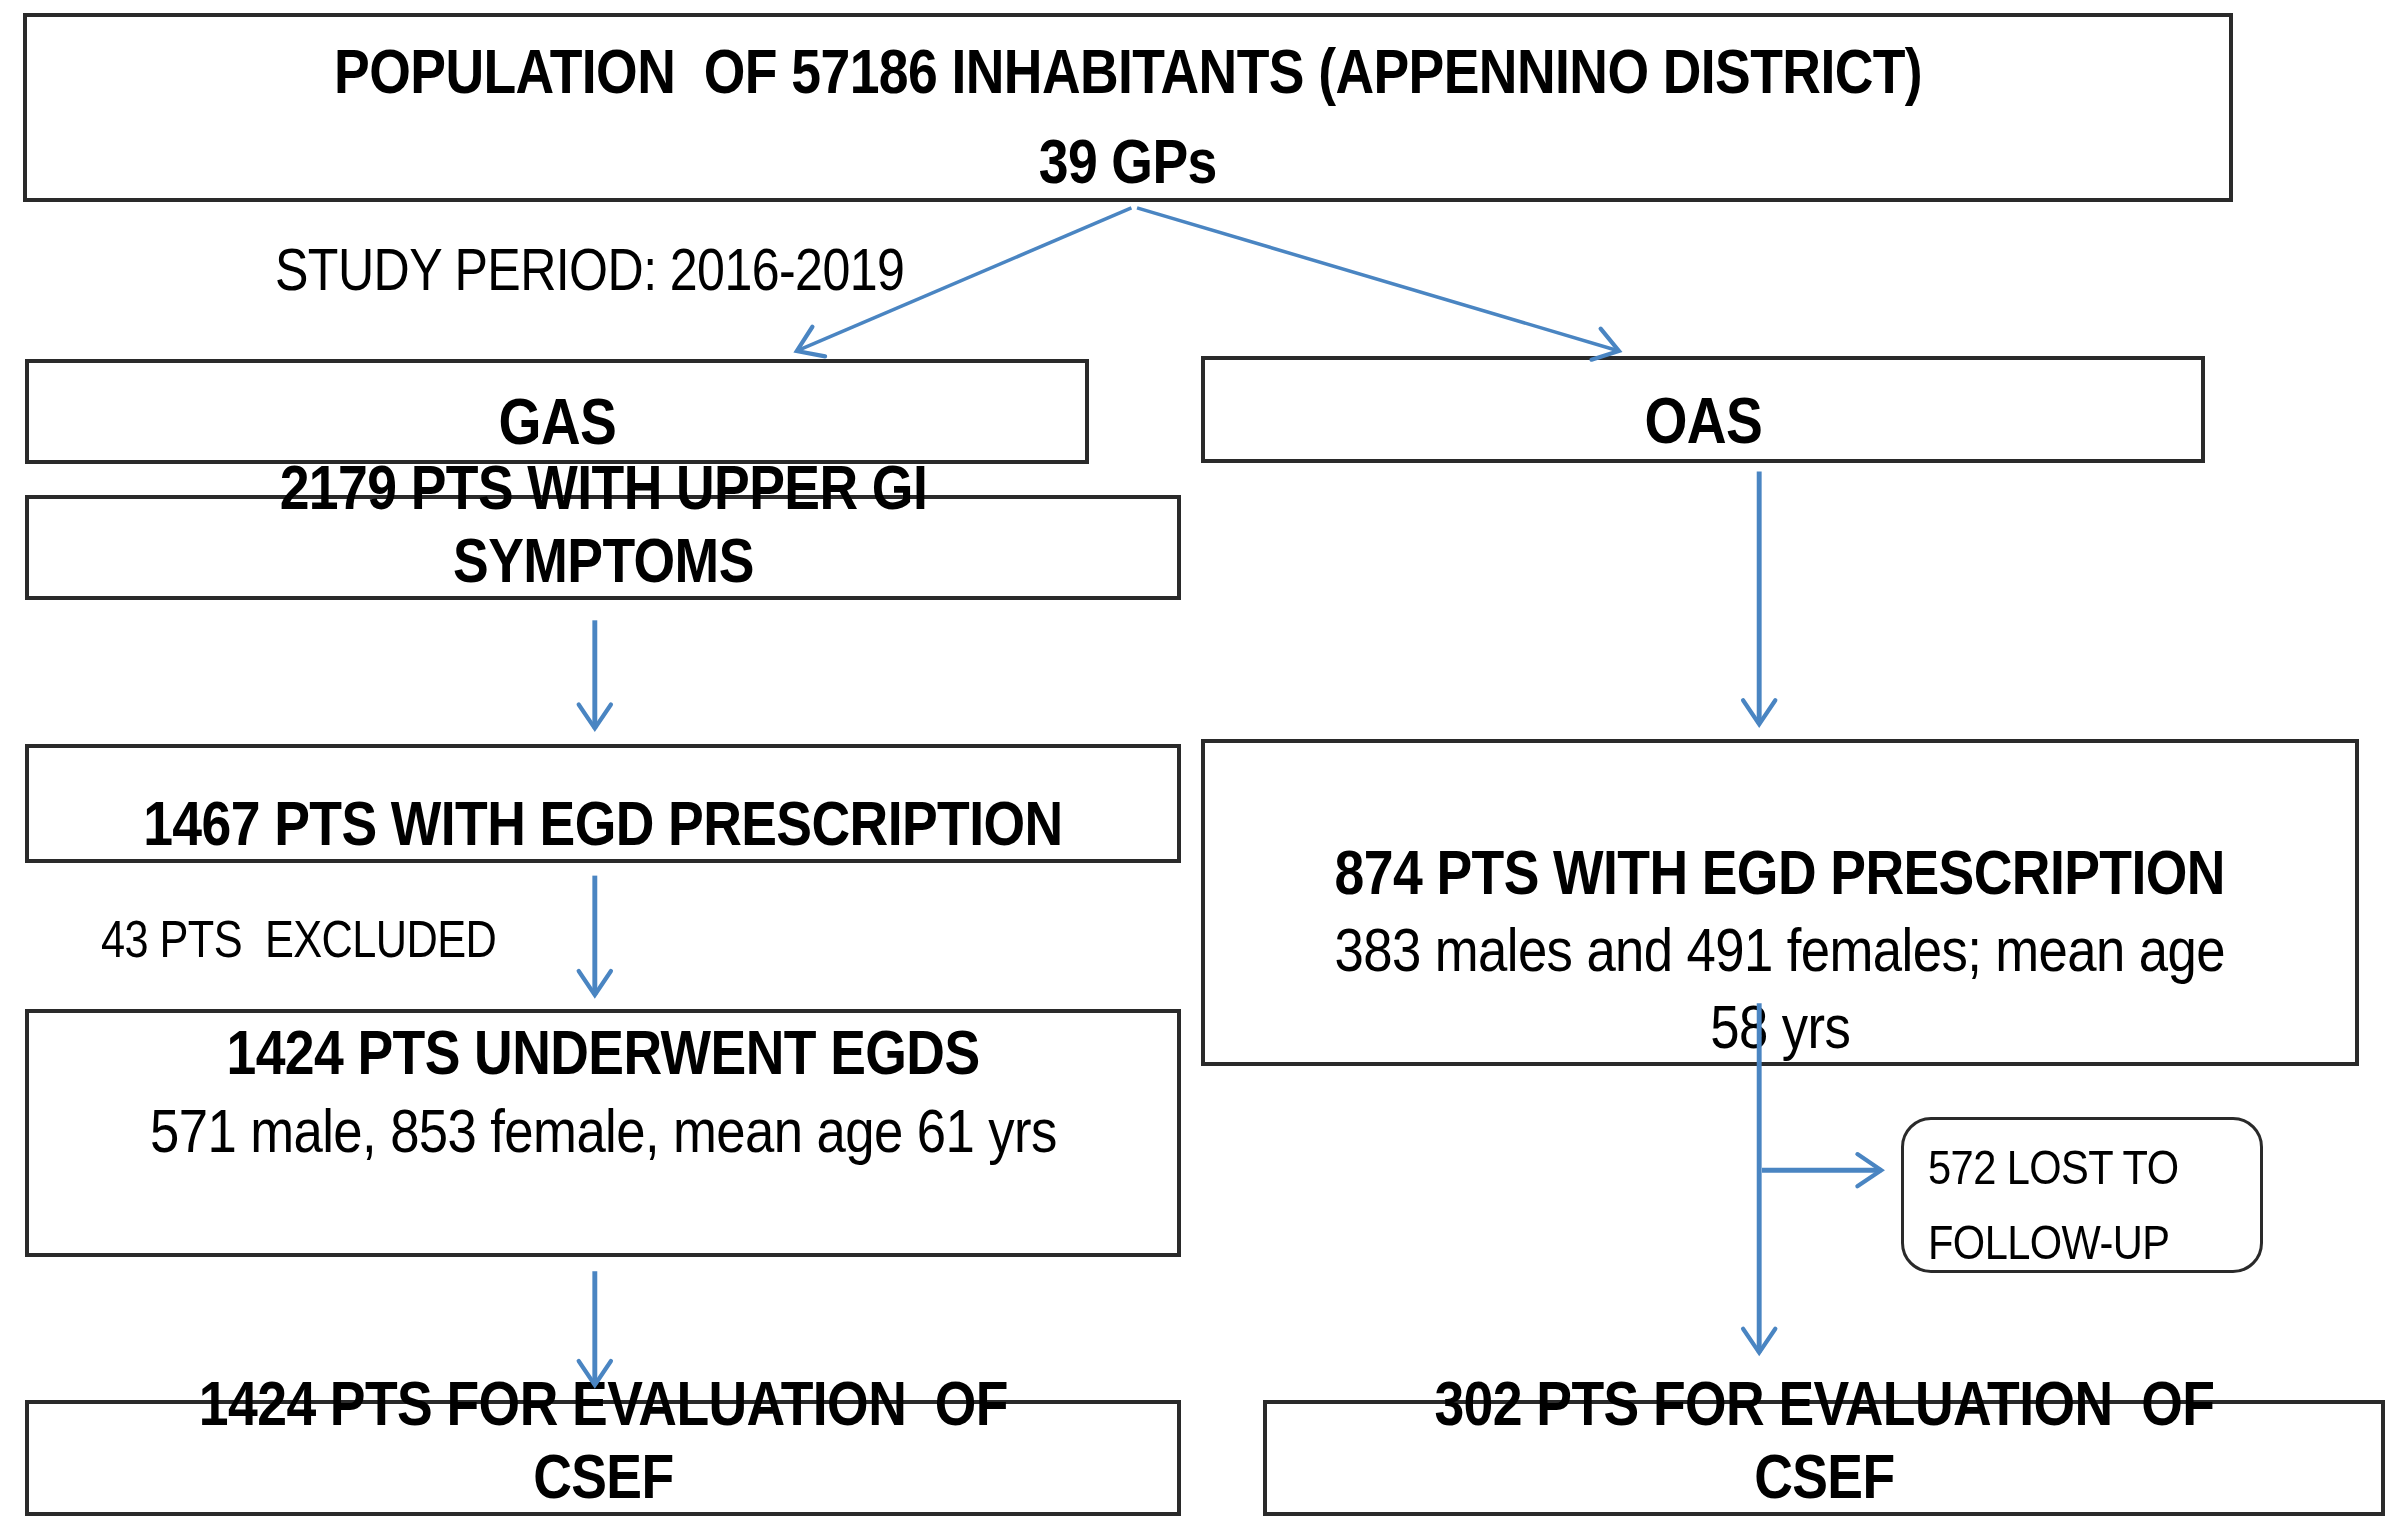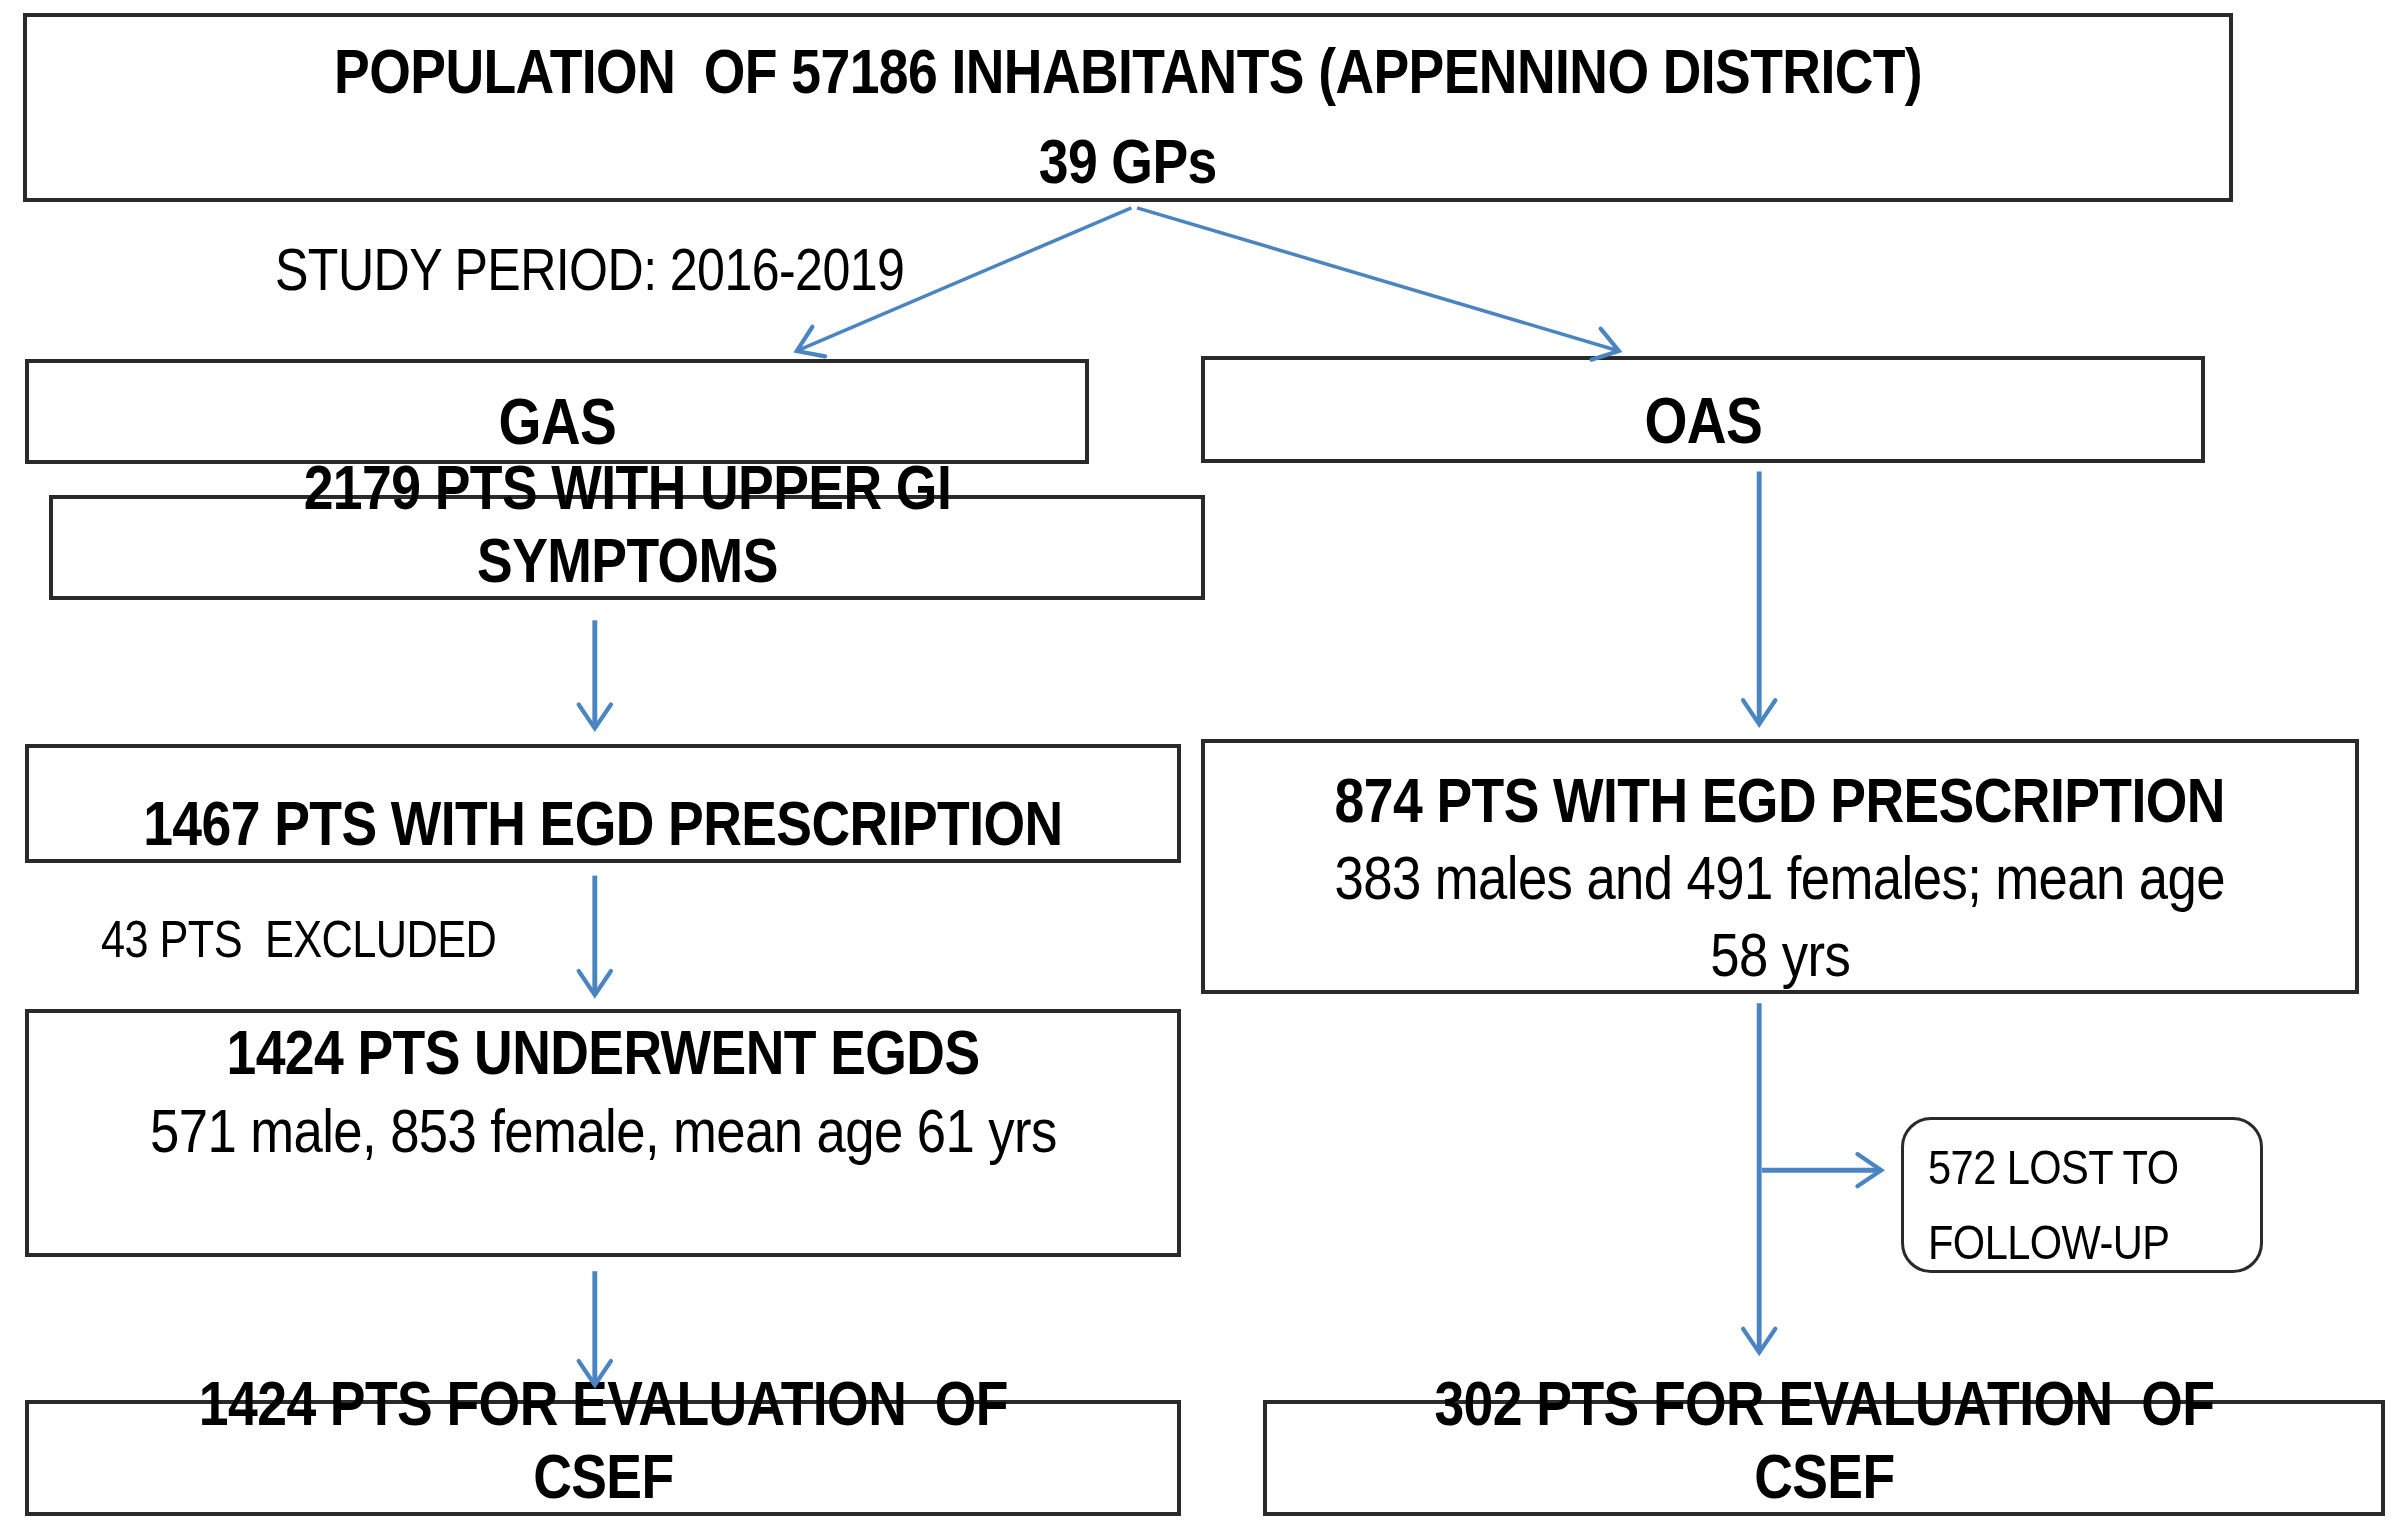--- a/index.html
+++ b/index.html
@@ -71,40 +71,40 @@
   <span class="free-label txt left fs-study" style="left:275px; top:237px;">STUDY PERIOD: 2016-2019</span>
 
   <div class="box" style="left:25px; top:359px; width:1064px; height:105px;">
     <span class="txt b fs-head">GAS</span>
   </div>
 
   <div class="box" style="left:1201px; top:356px; width:1004px; height:107px;">
     <span class="txt b fs-head">OAS</span>
   </div>
 
-  <div class="box" style="left:25px; top:495px; width:1156px; height:105px;margin-left:24px;">
+  <div class="box" style="left:25px; top:495px; width:1156px; height:105px;">
     <span class="txt b fs-title">2179 PTS WITH UPPER GI SYMPTOMS</span>
   </div>
 
   <div class="box" style="left:25px; top:744px; width:1156px; height:119px;">
     <span class="txt b fs-title">1467 PTS WITH EGD PRESCRIPTION</span>
   </div>
 
   <span class="free-label txt left fs-note" style="left:101px; top:911px;">43 PTS  EXCLUDED</span>
 
   <div class="box top-align" style="left:25px; top:1009px; width:1156px; height:248px;">
     <span class="txt b fs-title">1424 PTS UNDERWENT EGDS</span>
     <span class="txt fs-body">571 male, 853 female, mean age 61 yrs</span>
   </div>
 
   <div class="box" style="left:25px; top:1400px; width:1156px; height:116px;">
     <span class="txt b fs-title">1424 PTS FOR EVALUATION  OF CSEF</span>
   </div>
 
-  <div class="box" style="left:1201px; top:739px; width:1158px; height:255px; row-gap:5.6px;">
+  <div class="box" style="left:1201px; top:739px; width:1158px; height:327px; row-gap:5.6px;">
     <span class="txt b fs-title">874 PTS WITH EGD PRESCRIPTION</span>
     <span class="txt fs-body">383 males and 491 females; mean age</span>
     <span class="txt fs-body">58 yrs</span>
   </div>
 
   <div class="box thin-border left-align" style="left:1901px; top:1117px; width:362px; height:156px;">
     <span class="txt left fs-lost">572 LOST TO</span>
     <span class="txt left fs-lost">FOLLOW-UP</span>
   </div>
 

